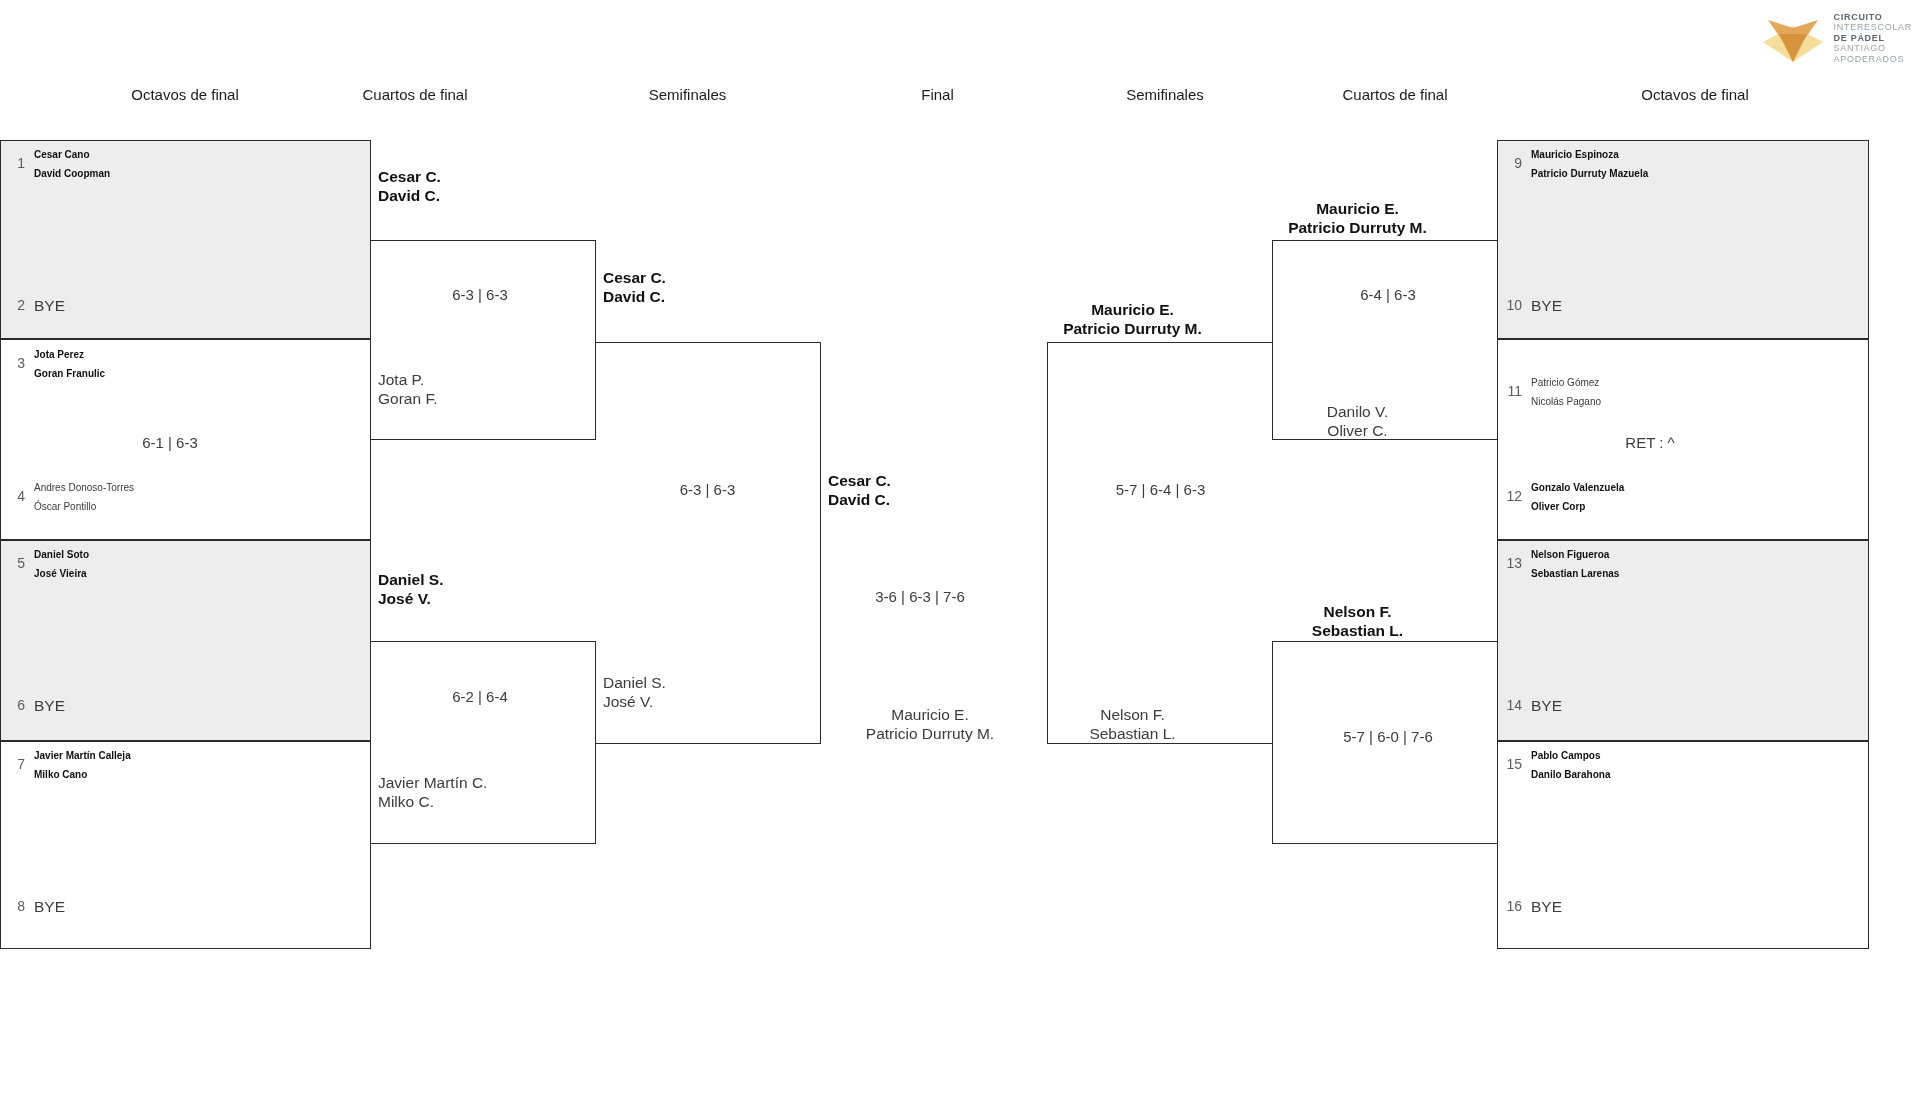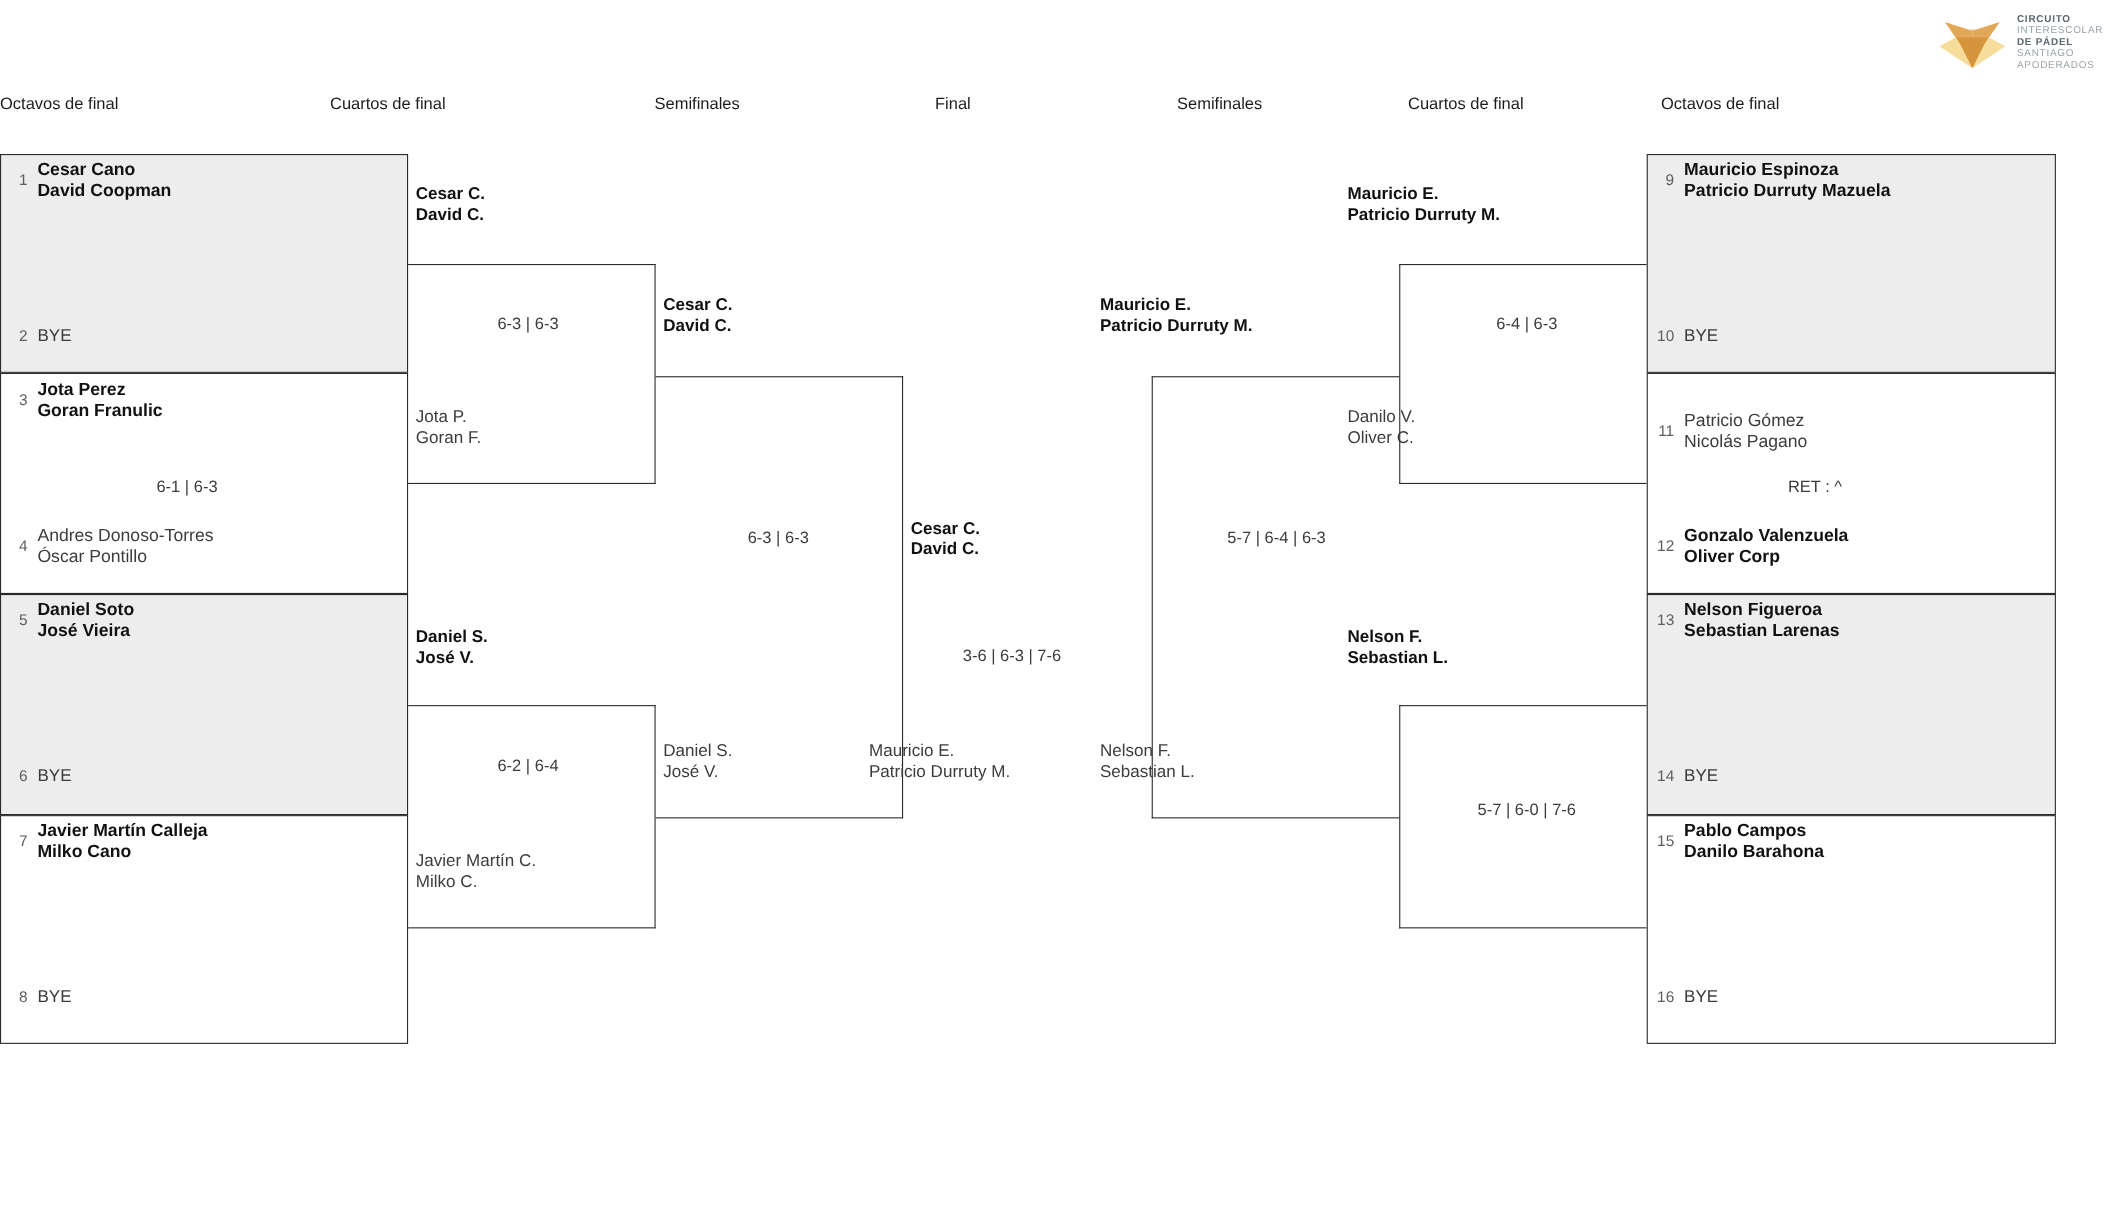--- a/index.html
+++ b/index.html
@@ -19,52 +19,52 @@
 
   .logo{position:absolute;right:8px;top:8px;height:60px;display:flex;align-items:center;gap:9px;}
   .logo-mark{width:64px;height:52px;position:relative;flex:0 0 auto;}
   .logo-text{display:flex;flex-direction:column;justify-content:center;line-height:1.16;}
   .logo-text span{font-size:9px;letter-spacing:.7px;white-space:nowrap;}
   .lt-b{font-weight:700;color:#5b6670;}
   .lt-l{font-weight:400;color:#9aa3aa;}
   .lt-i{font-weight:400;color:#9aa3aa;}
 
   
-  .round-head{position:absolute;top:86px;text-align:left;font-size:15px;color:#1c1c1c;font-weight:400;}
+  .round-head{position:absolute;top:86px;text-align:center;font-size:15px;color:#1c1c1c;font-weight:400;}
 
   
   .box{position:absolute;box-sizing:border-box;}
   .b-full{border:1px solid #2b2b2b;}
   .shaded{background:#ededed;}
   .white{background:#ffffff;}
 
   
   .frame{position:absolute;box-sizing:border-box;background:transparent;}
   .f-left{border-left:1px solid #2b2b2b;}
   .f-right{border-right:1px solid #2b2b2b;}
   .f-top{border-top:1px solid #2b2b2b;}
   .f-bot{border-bottom:1px solid #2b2b2b;}
 
   
   .entry{position:absolute;display:flex;align-items:flex-start;gap:9px;}
   .seed{font-size:14px;color:#5d5d5d;line-height:19px;width:17px;text-align:right;flex:0 0 auto;padding-top:9px;}
   .names{display:flex;flex-direction:column;line-height:19px;}
-  .names div{font-size:16px;white-space:nowrap;}
+  .names div{font-size:10px;white-space:nowrap;}
   .win div{font-weight:700;color:#111111;}
   .lose div{font-weight:400;color:#3c3c3c;}
   .bye div{font-weight:400;color:#3c3c3c;font-size:15.5px;}
   .entry.bye-row{align-items:center;gap:9px;}
   .entry.bye-row .seed{padding-top:0;}
 
   
   .adv{position:absolute;line-height:19px;}
   .adv div{font-size:15.5px;white-space:nowrap;}
   .adv.win div{font-weight:700;color:#111111;}
   .adv.lose div{font-weight:400;color:#3c3c3c;}
-  .adv.ra{text-align:left;}
+  .adv.ra{text-align:center;margin-top:32px;}
   .adv.la{text-align:left;}
 
   
   .score{position:absolute;font-size:15px;color:#3c3c3c;white-space:nowrap;text-align:center;}
 </style>
 </head>
 <body>
 
 <div id="bracket-root">
 

